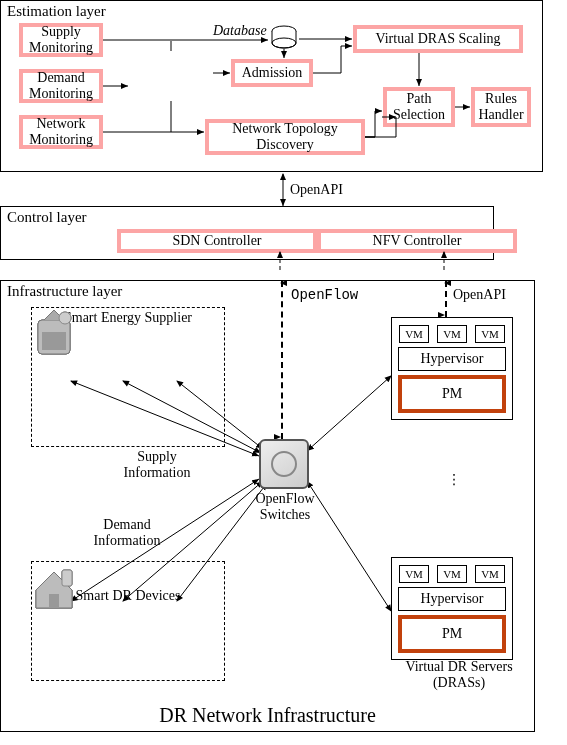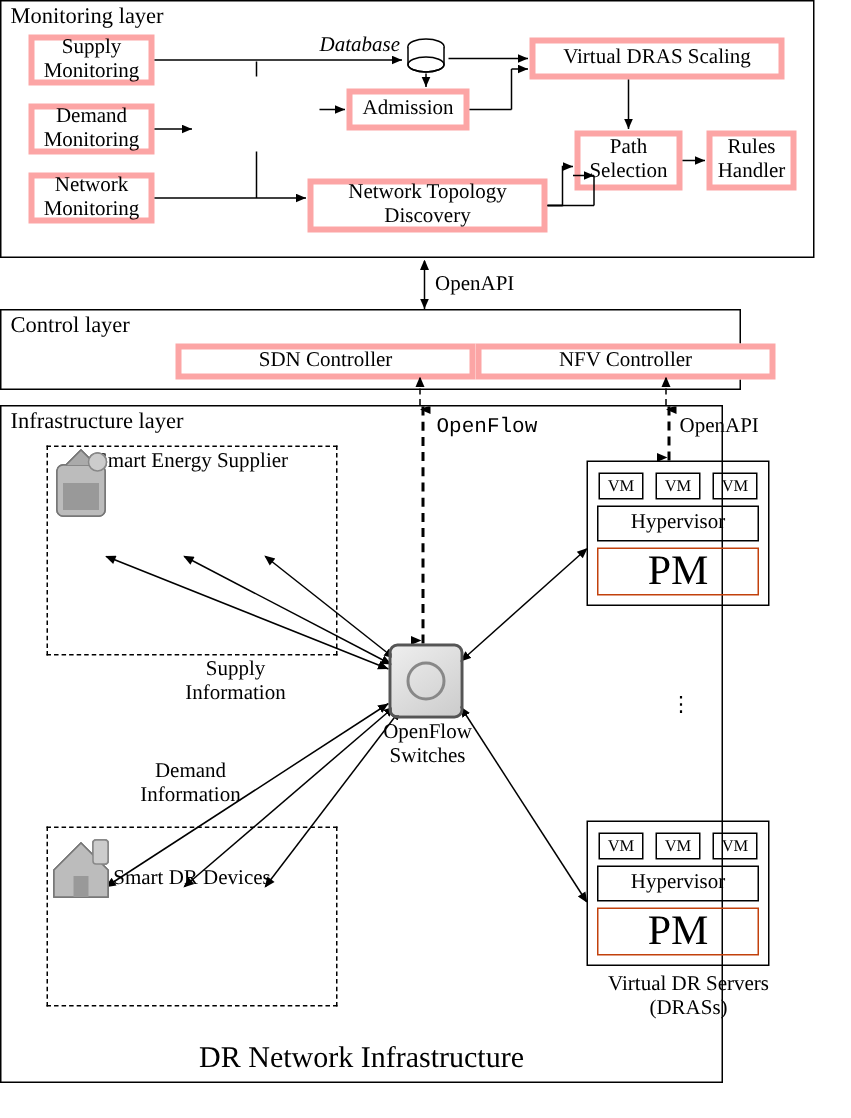--- a/index.html
+++ b/index.html
@@ -65,22 +65,22 @@
   }
   .hyper {
     border: 1px solid #000;
     font-size: 14px;
     text-align: center;
     height: 22px;
     line-height: 22px;
     margin: 4px 6px;
   }
   .pm {
-    border: 1px solid #c2410c;
-    font-size: 28px;
+    border: 4px solid #c2410c;
+    font-size: 14px;
     text-align: center;
     height: 30px;
     line-height: 30px;
     margin: 0 6px 6px 6px;
   }
   .server {
     position: absolute;
     border: 1px solid #000;
     width: 120px;
   }
@@ -117,21 +117,21 @@
   }
   .dash-vert {
     border-left: 2px dashed #000;
     position: absolute;
   }
 </style>
 </head>
 <body>
 
 <div class="layer" style="left:0; top:0; width:543px; height:172px; position:absolute;">
-  <div class="layer-title">Monitoring layer</div>
+  <div class="layer-title">Estimation layer</div>
 
   <div class="box" style="left:18px; top:22px; width:84px; height:34px;">Supply Monitoring</div>
   <div class="box" style="left:18px; top:68px; width:84px; height:34px;">Demand Monitoring</div>
   <div class="box" style="left:18px; top:114px; width:84px; height:34px;">Network Monitoring</div>
 
 
   <div style="position:absolute; left:268px; top:24px;">
     <svg width="30" height="26">
       <ellipse cx="15" cy="6" rx="12" ry="5" fill="#fff" stroke="#000"></ellipse>
       <path d="M3 6 V18 A12 5 0 0 0 27 18 V6" fill="#fff" stroke="#000"></path>
@@ -205,21 +205,21 @@
   </defs>
   <line x1="283" y1="174" x2="283" y2="206" stroke="#000" marker-end="url(#ah2)" marker-start="url(#ah2s)"></line>
 </svg>
 
 <div class="layer" style="left:0; top:206px; width:494px; height:54px; position:absolute;">
   <div class="layer-title">Control layer</div>
   <div class="box" style="left:116px; top:22px; width:200px; height:24px;">SDN Controller</div>
   <div class="box" style="left:316px; top:22px; width:200px; height:24px;">NFV Controller</div>
 </div>
 
-<div class="layer" style="left:0; top:270px; width:482px; height:452px; position:absolute;">
+<div class="layer" style="left:0; top:280px; width:535px; height:452px; position:absolute;">
   <div class="layer-title">Infrastructure layer</div>
 
   <div class="dash-vert" style="left:280px; top:0; height:158px;"></div>
   <div class="dash-vert" style="left:444px; top:0; height:36px;"></div>
   <div class="label" style="left:290px; top:6px;font-family:Liberation Mono, monospace;">OpenFlow</div>
   <div class="label" style="left:452px; top:6px;">OpenAPI</div>
 
   <svg width="543" height="452">
     <defs>
       <marker id="ah3" markerWidth="8" markerHeight="8" refX="7" refY="3" orient="auto">

